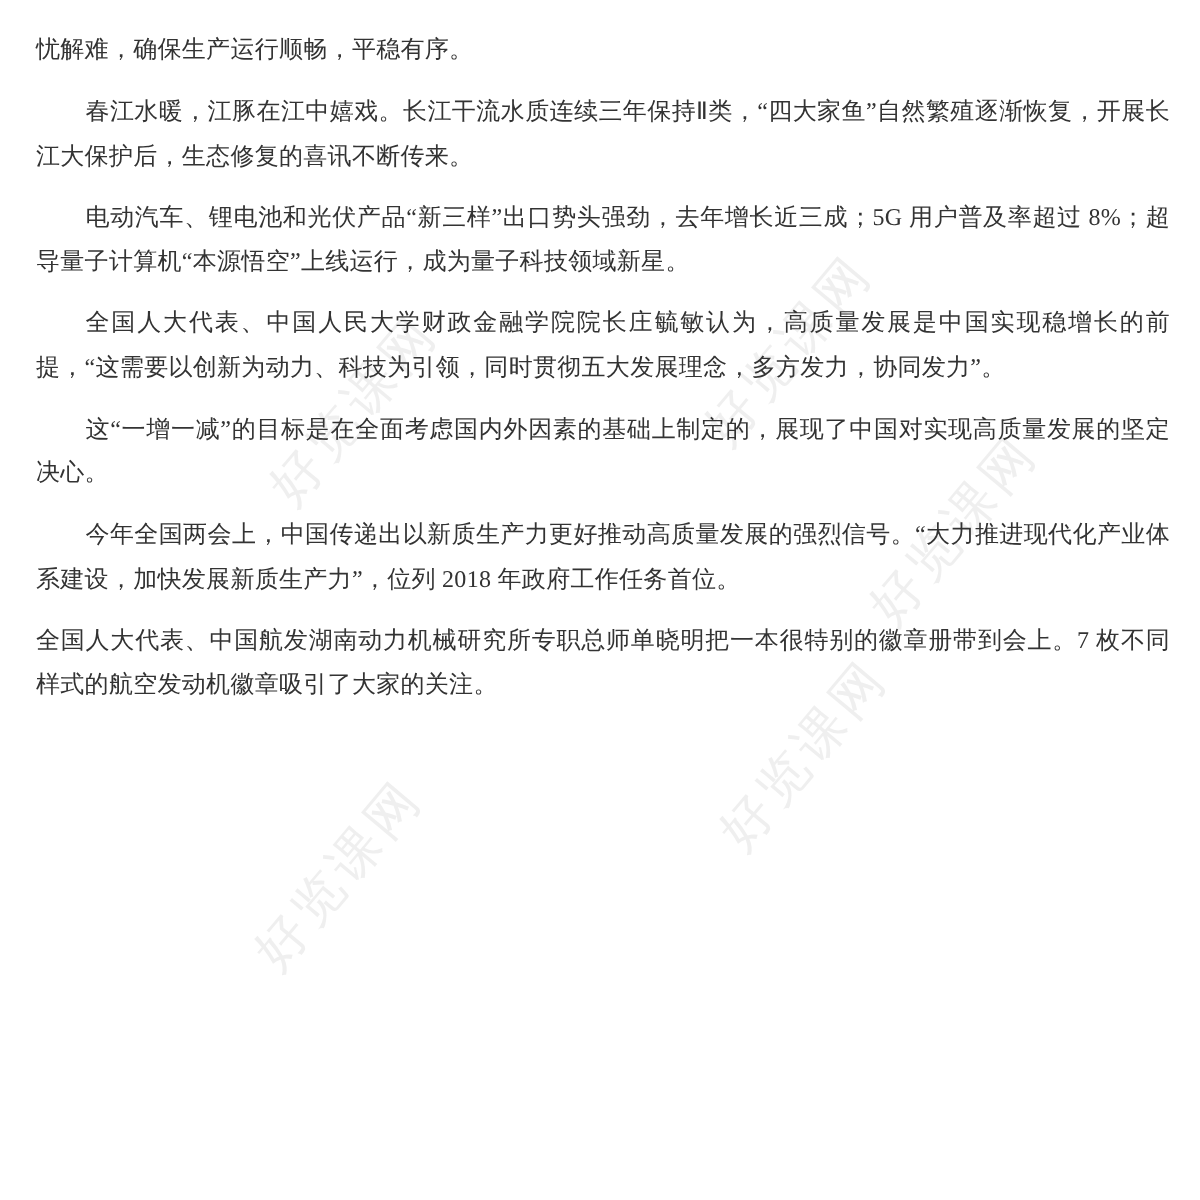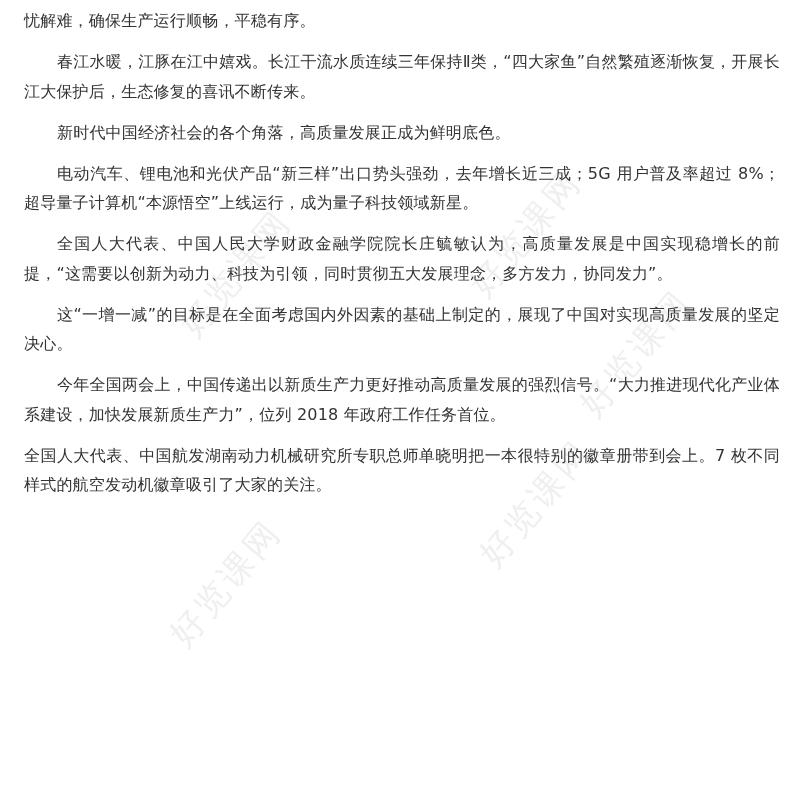--- a/index.html
+++ b/index.html
@@ -1,21 +1,21 @@
 <!DOCTYPE html>
 <html><head>
 <meta charset="utf-8">
 <style>
   html, body { margin:0; padding:0; }
   body {
     width:800px; height:800px; overflow:hidden; background:#ffffff;
     font-family: "DejaVu Sans", "Liberation Sans", sans-serif;
     color:#333333; position:relative;
   }
-  .article { position:absolute; left:24px; top:3px; width:756px; }
+  .article { position:absolute; left:24px; top:16px; width:756px;font-family:Liberation Serif, serif; }
   .para {
     font-size:16px; line-height:29.5px; margin:0 0 11.5px 0;
     text-align:justify; letter-spacing:0.2px;
   }
   .para.indent { text-indent:33px; }
   .first { margin-top:3px; }
   .wm {
     position:absolute; font-size:34px; color:rgba(180,180,180,0.22);
     transform:rotate(-50deg); white-space:nowrap; pointer-events:none;
     letter-spacing:4px;
@@ -26,19 +26,18 @@
 
 <div class="wm" style="left:160px; top:250px;">好览课网</div>
 <div class="wm" style="left:450px; top:210px;">好览课网</div>
 <div class="wm" style="left:560px; top:330px;">好览课网</div>
 <div class="wm" style="left:150px; top:560px;">好览课网</div>
 <div class="wm" style="left:460px; top:480px;">好览课网</div>
 
 <div class="article">
   <p class="para first">忧解难，确保生产运行顺畅，平稳有序。</p>
   <p class="para indent">春江水暖，江豚在江中嬉戏。长江干流水质连续三年保持Ⅱ类，“四大家鱼”自然繁殖逐渐恢复，开展长江大保护后，生态修复的喜讯不断传来。</p>
-  <p class="para indent">新时代中国经济社会的各个角落，高质量发展正成为鲜明底色。</p>
   <p class="para indent">电动汽车、锂电池和光伏产品“新三样”出口势头强劲，去年增长近三成；5G 用户普及率超过 8%；超导量子计算机“本源悟空”上线运行，成为量子科技领域新星。</p>
   <p class="para indent">全国人大代表、中国人民大学财政金融学院院长庄毓敏认为，高质量发展是中国实现稳增长的前提，“这需要以创新为动力、科技为引领，同时贯彻五大发展理念，多方发力，协同发力”。</p>
   <p class="para indent">这“一增一减”的目标是在全面考虑国内外因素的基础上制定的，展现了中国对实现高质量发展的坚定决心。</p>
   <p class="para indent">今年全国两会上，中国传递出以新质生产力更好推动高质量发展的强烈信号。“大力推进现代化产业体系建设，加快发展新质生产力”，位列 2018 年政府工作任务首位。</p>
   <p class="para">全国人大代表、中国航发湖南动力机械研究所专职总师单晓明把一本很特别的徽章册带到会上。7 枚不同样式的航空发动机徽章吸引了大家的关注。</p>
 </div>
 
 </body></html>

